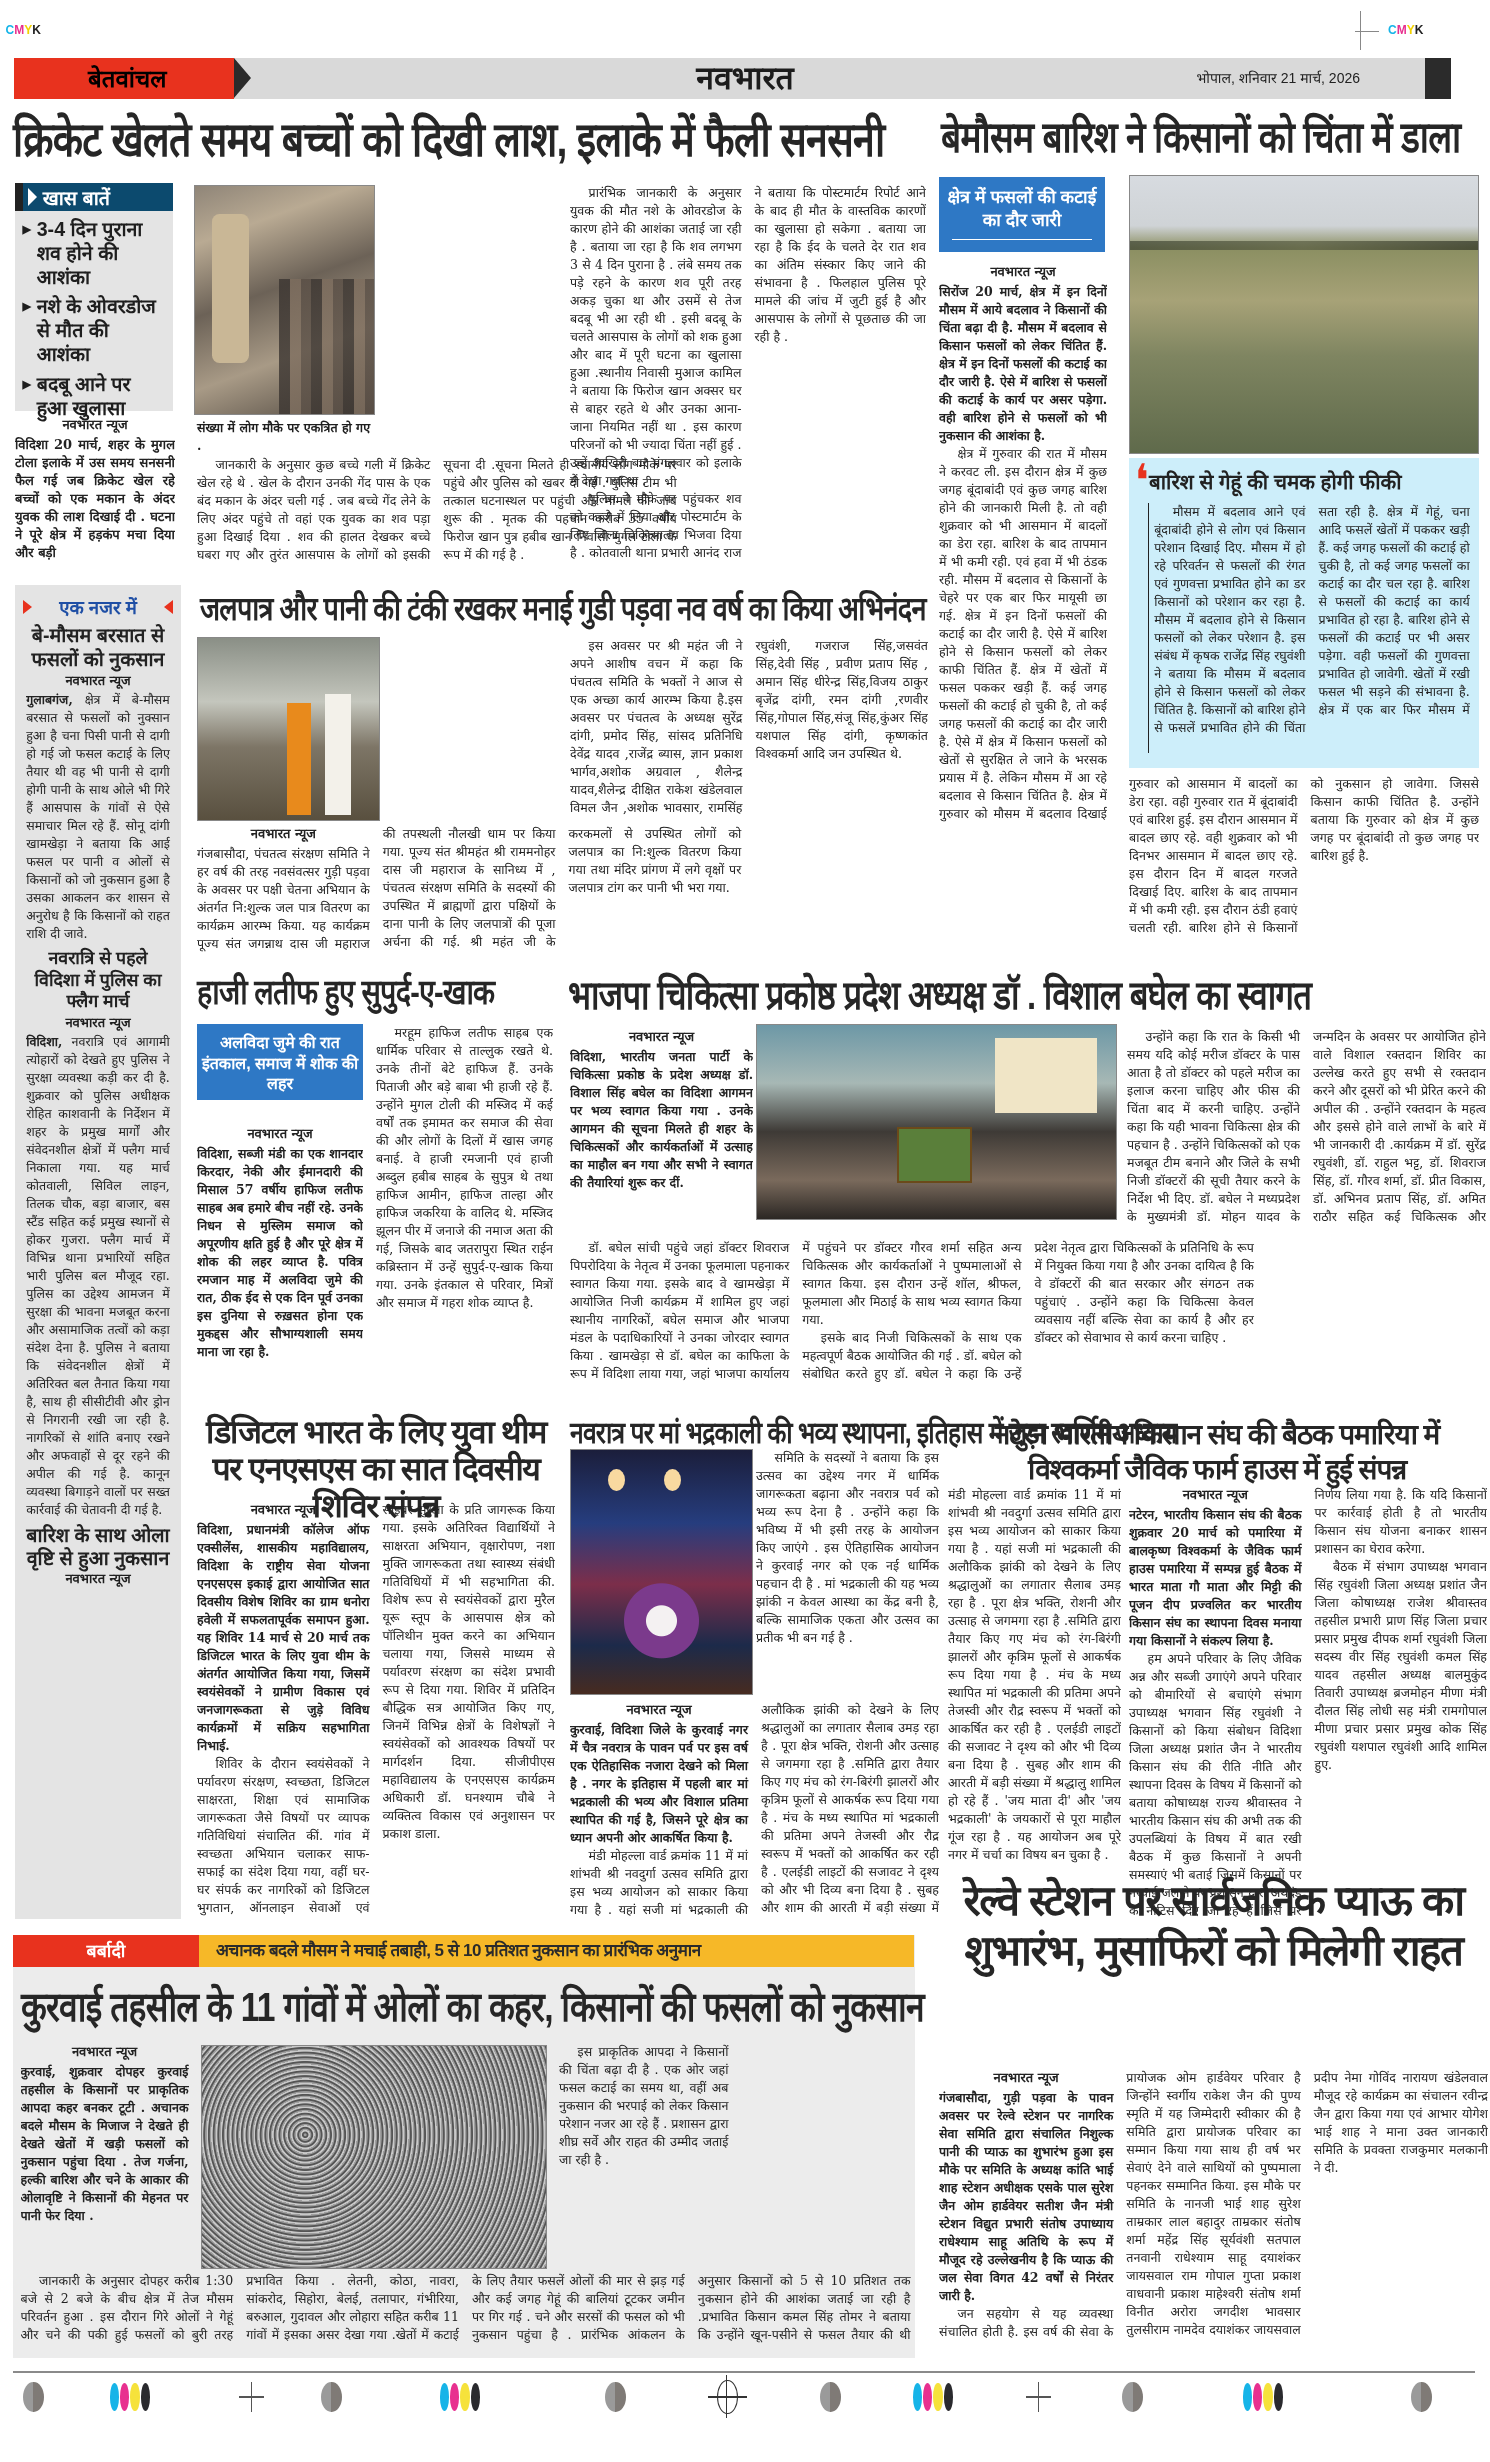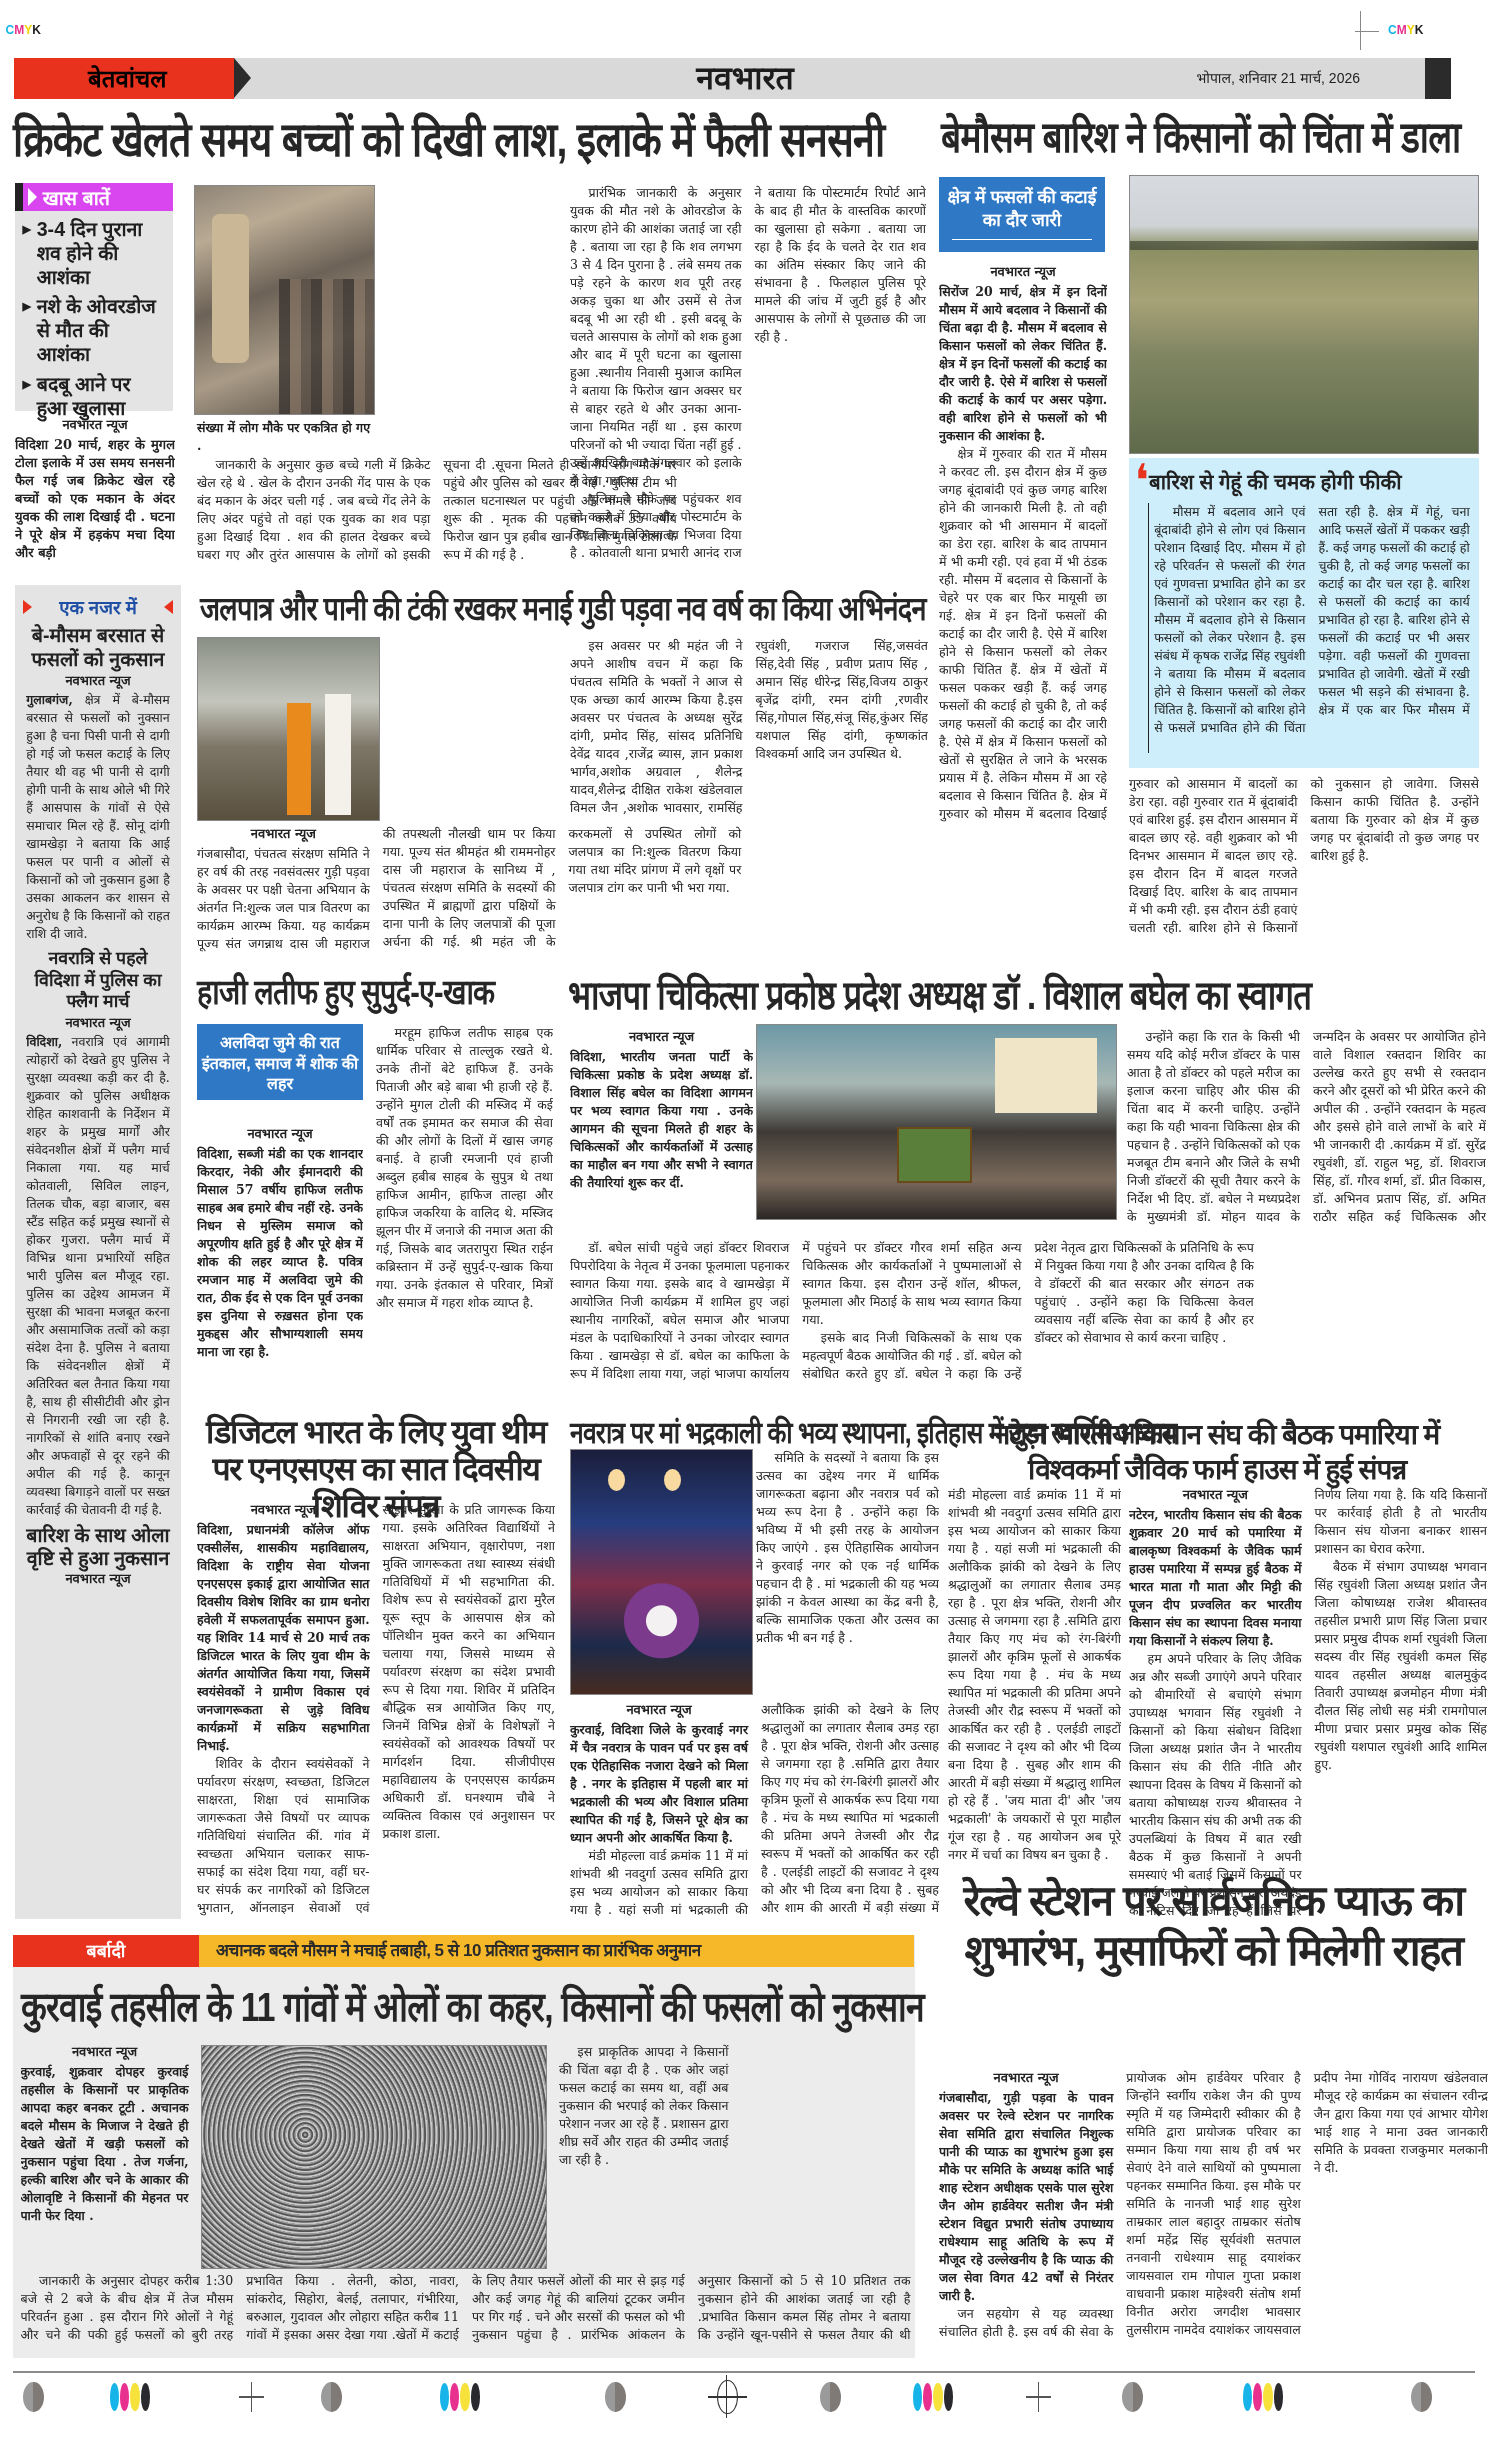--- a/index.html
+++ b/index.html
@@ -46,21 +46,21 @@
   <div style="font-family:'Liberation Sans',sans-serif;font-weight:bold;color:#000000;font-size:24px;line-height:41px;padding-left:34px;margin-left:40px;">बेतवांचल</div>
 </div>
 <div class="abs" style="left:234px;top:58px;width:0;height:0;border-top:20.5px solid transparent;border-bottom:20.5px solid transparent;border-left:17px solid #2b2b2b;"></div>
 <div class="abs" style="left:596px;top:58px;width:298px;text-align:center;font-family:'Liberation Sans',sans-serif;font-weight:bold;font-size:32px;line-height:41px;color:#1c1c1c;">नवभारत</div>
 <div class="abs" style="left:1164px;top:58px;width:196px;text-align:right;font-family:'Liberation Sans',sans-serif;font-size:14px;line-height:41px;color:#222;">भोपाल, शनिवार 21 मार्च, 2026</div>
 <div class="abs" style="left:1425px;top:58px;width:26px;height:41px;background:#2b2b2b;"></div>
 
 <h1 class="abs hl hl-cond" style="left:13px;top:115px;font-size:48px;">क्रिकेट खेलते समय बच्चों को दिखी लाश, इलाके में फैली सनसनी</h1>
 
 <div class="abs graybox" style="left:15px;top:183px;width:158px;height:228px;">
-  <div style="background:#d946ef;height:28px;display:flex;align-items:center;">
+  <div style="background:#0c4a6e;height:28px;display:flex;align-items:center;">
     <span style="width:7.5px;height:28px;background:#222;display:inline-block;"></span>
     <span style="width:0;height:0;border-top:9.3px solid transparent;border-bottom:9.3px solid transparent;border-left:9.3px solid #fff;margin:0 5.6px;"></span>
     <span style="font-family:'Liberation Sans',sans-serif;font-weight:bold;color:#fff;font-size:19.6px;">खास बातें</span>
   </div>
   <ul style="list-style:none;padding:5.6px 7.5px 0 7.5px;">
     <li style="display:flex;gap:5.6px;font-family:'Liberation Sans',sans-serif;font-weight:bold;font-size:19.6px;line-height:24px;margin-bottom:5.6px;">
         <span style="font-size:11.2px;line-height:24px;">▶</span>
         <span>3-4 दिन पुराना शव होने की आशंका</span>
       </li>
     <li style="display:flex;gap:5.6px;font-family:'Liberation Sans',sans-serif;font-weight:bold;font-size:19.6px;line-height:24px;margin-bottom:5.6px;">

